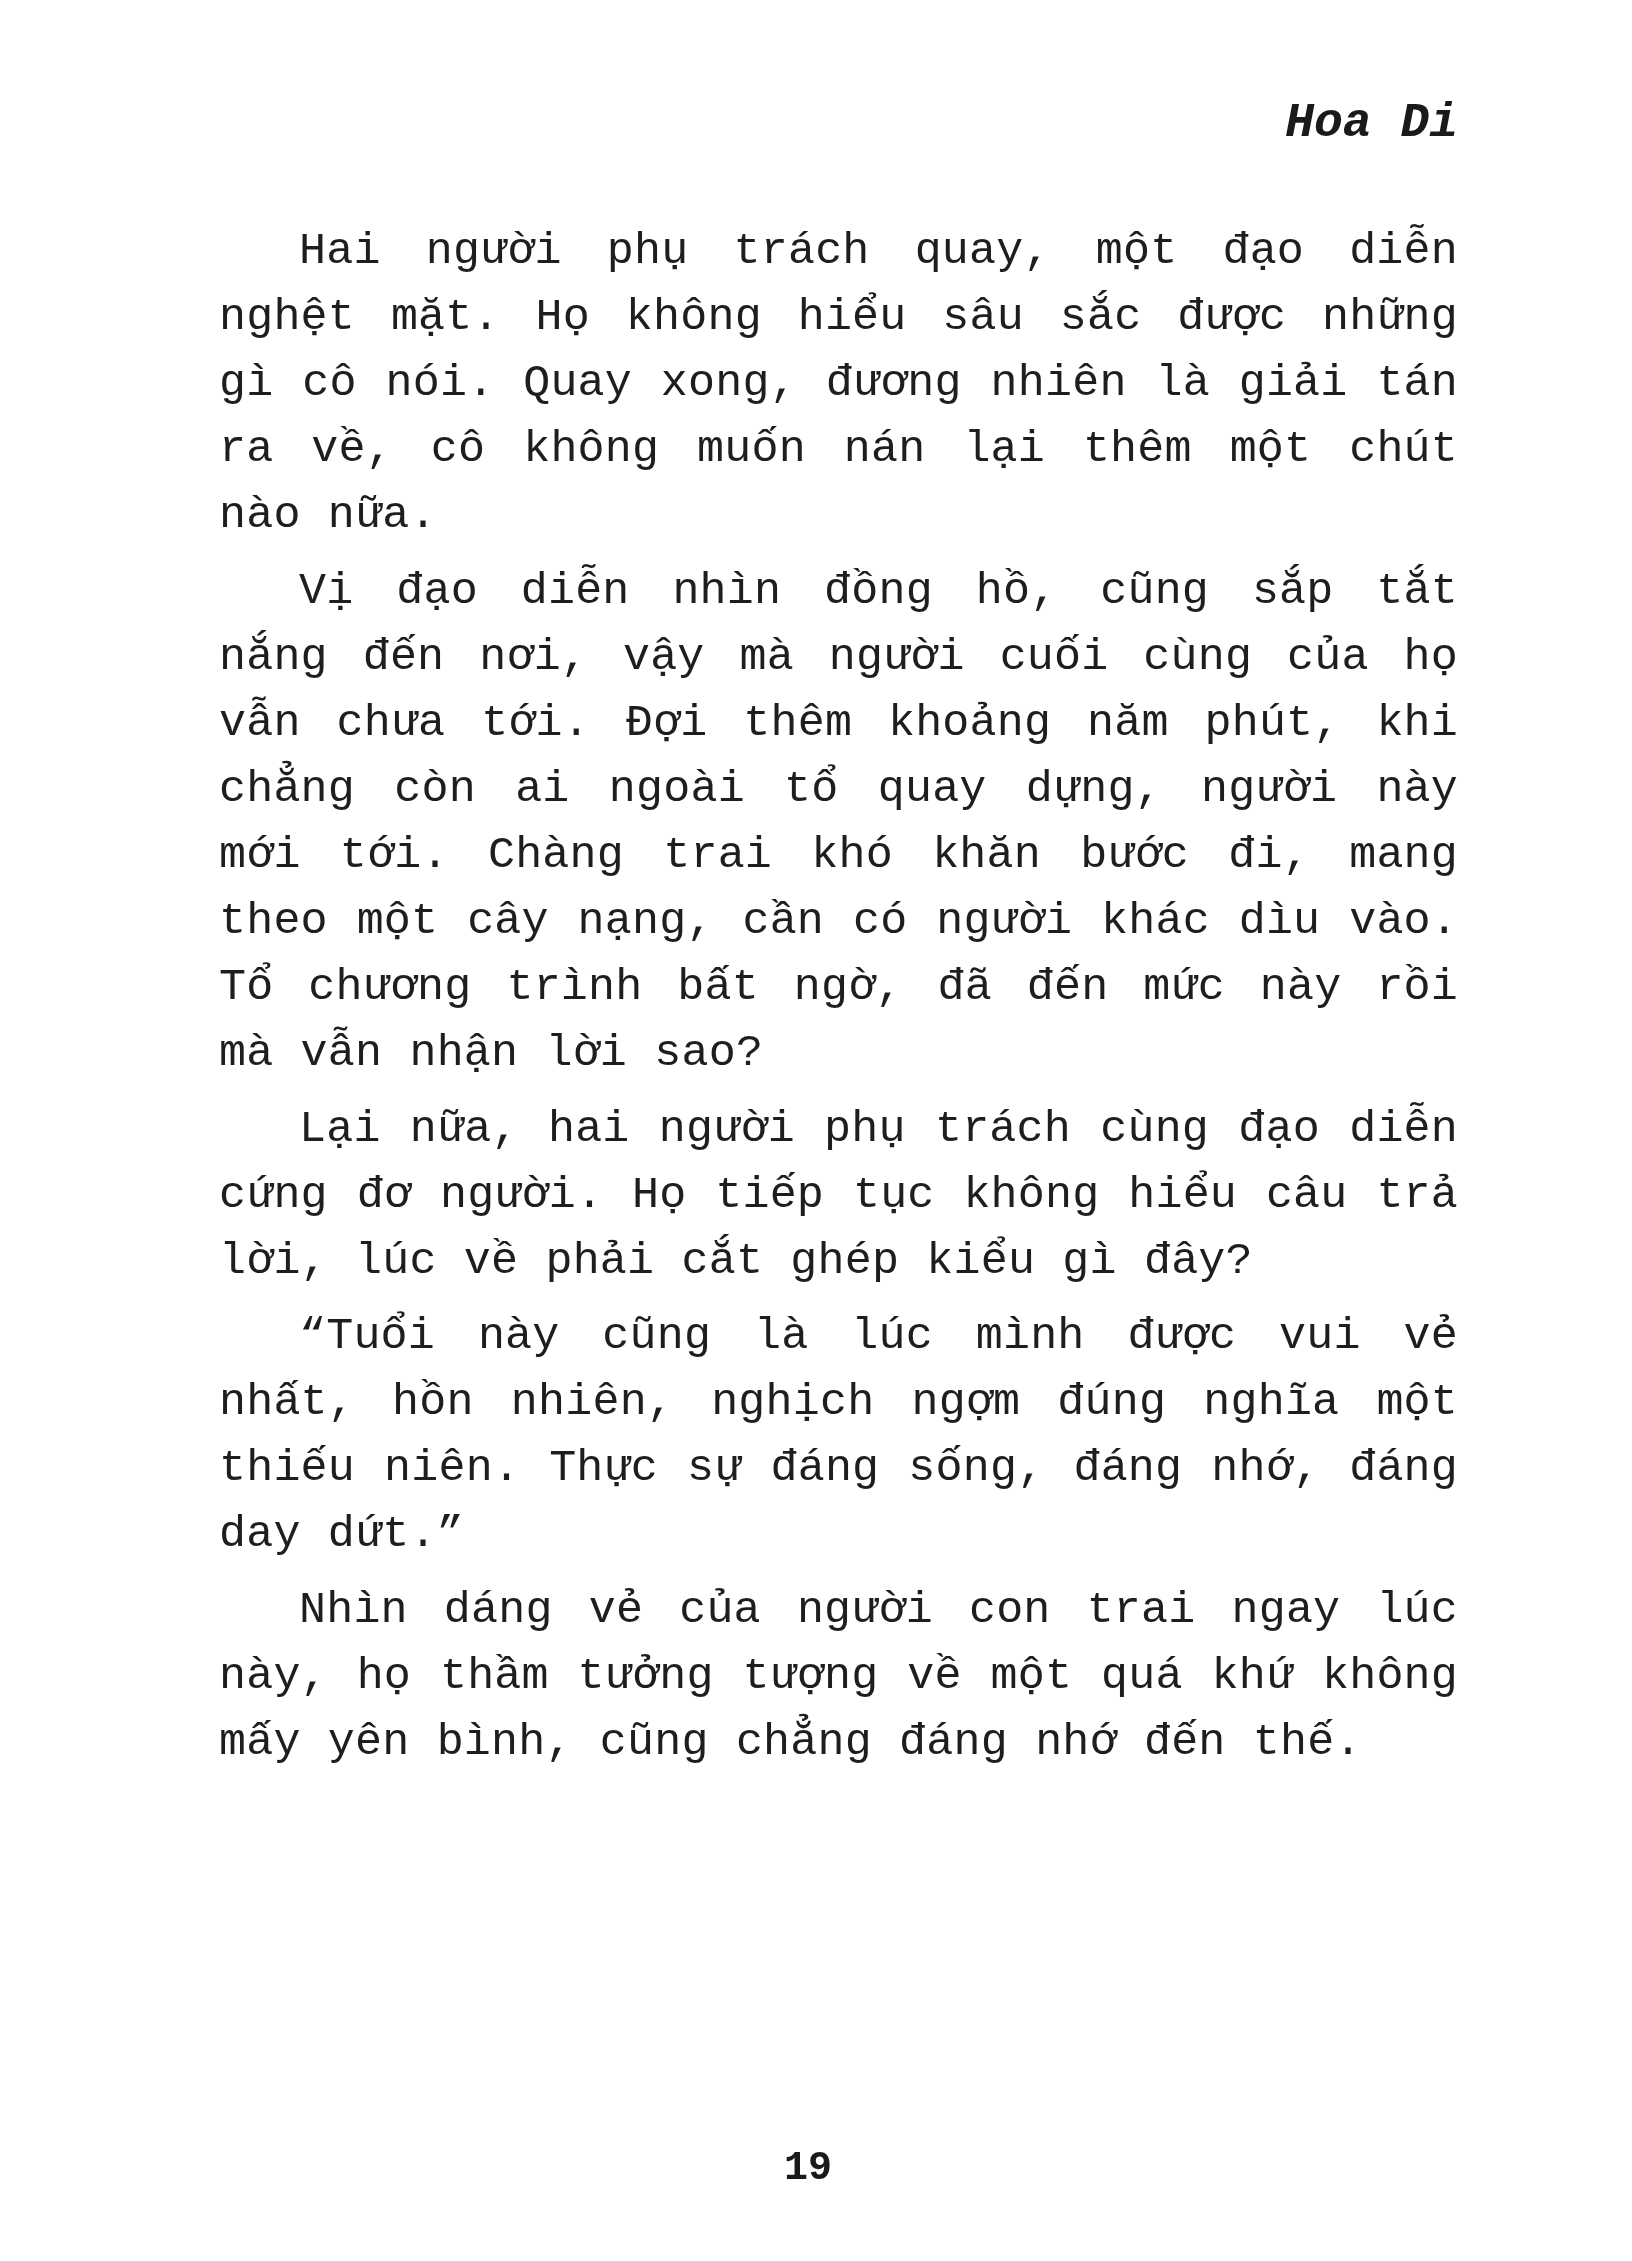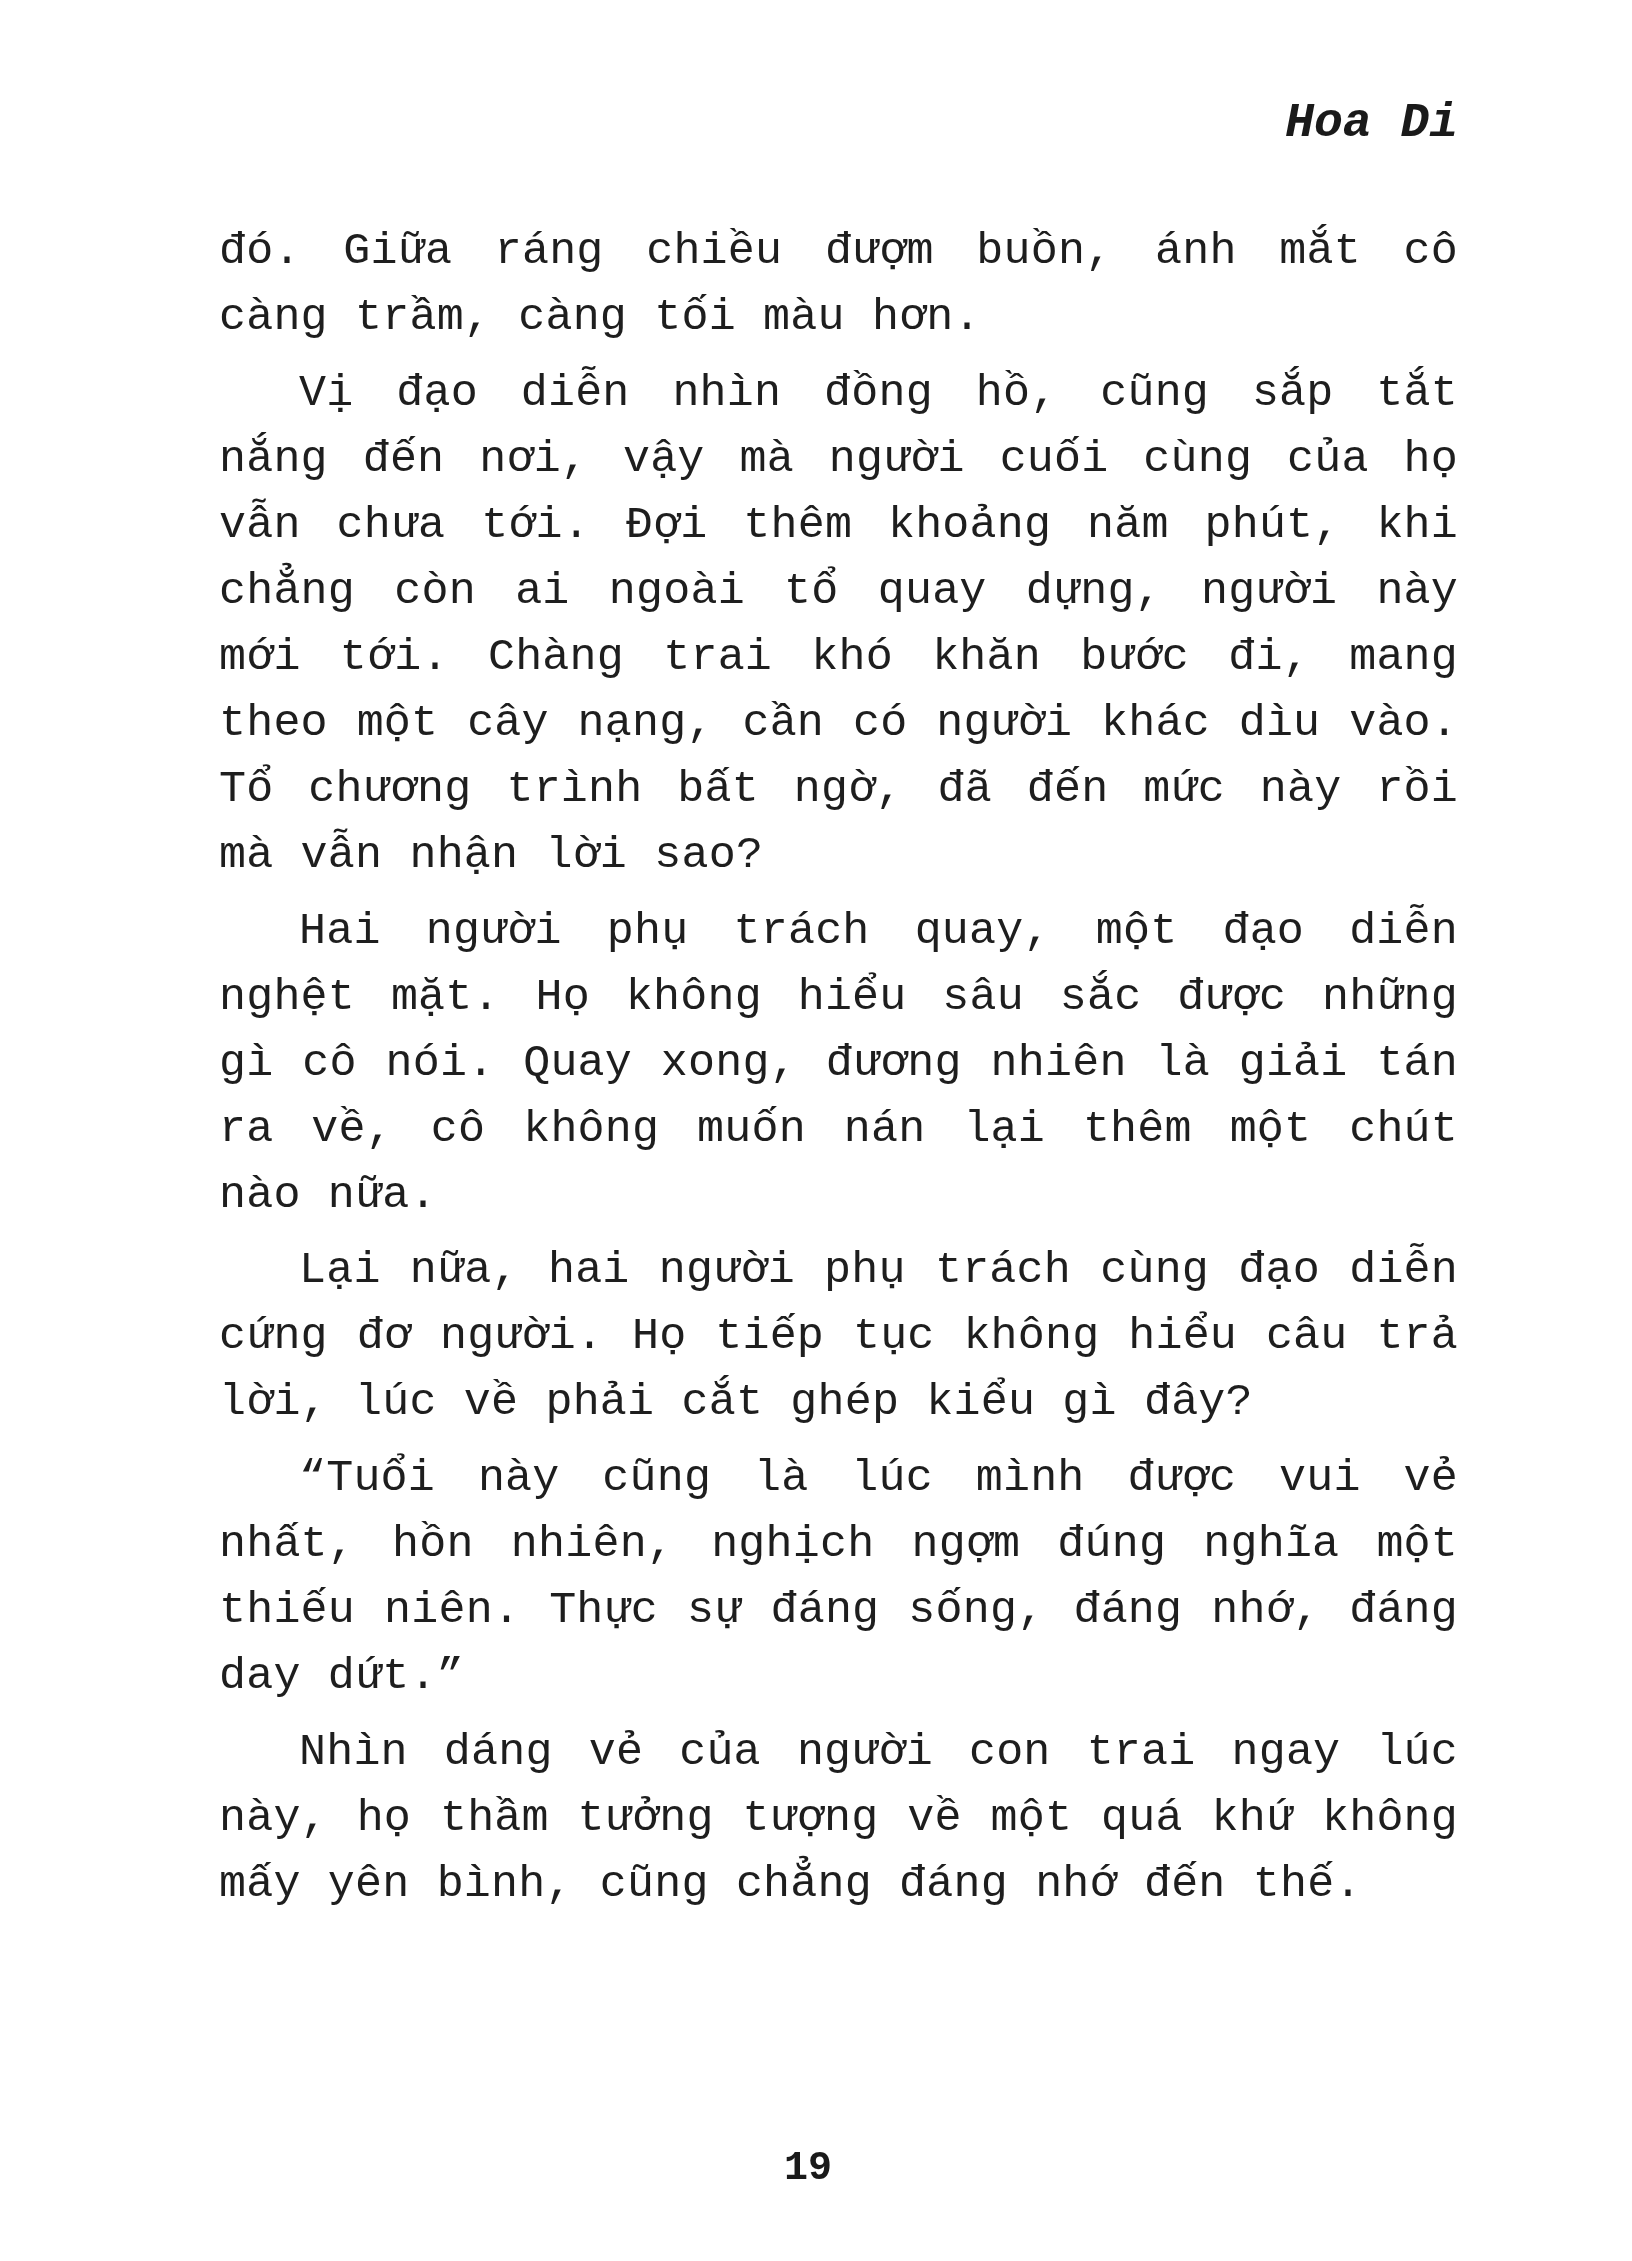--- a/index.html
+++ b/index.html
@@ -52,23 +52,22 @@
   }
 </style>
 </head>
 <body>
 
 <div class="page">
 
   <div class="running-header">Hoa Di</div>
 
   <div class="content">
-    <p class="para no-indent">đó. Giữa ráng chiều đượm buồn, ánh mắt cô càng trầm, càng tối màu hơn.</p>
+    <p class="para">Hai người phụ trách quay, một đạo diễn nghệt mặt. Họ không hiểu sâu sắc được những gì cô nói. Quay xong, đương nhiên là giải tán ra về, cô không muốn nán lại thêm một chút nào nữa.</p>
     <p class="para">Vị đạo diễn nhìn đồng hồ, cũng sắp tắt nắng đến nơi, vậy mà người cuối cùng của họ vẫn chưa tới. Đợi thêm khoảng năm phút, khi chẳng còn ai ngoài tổ quay dựng, người này mới tới. Chàng trai khó khăn bước đi, mang theo một cây nạng, cần có người khác dìu vào. Tổ chương trình bất ngờ, đã đến mức này rồi mà vẫn nhận lời sao?</p>
-    <p class="para">Hai người phụ trách quay, một đạo diễn nghệt mặt. Họ không hiểu sâu sắc được những gì cô nói. Quay xong, đương nhiên là giải tán ra về, cô không muốn nán lại thêm một chút nào nữa.</p>
     <p class="para">Lại nữa, hai người phụ trách cùng đạo diễn cứng đơ người. Họ tiếp tục không hiểu câu trả lời, lúc về phải cắt ghép kiểu gì đây?</p>
     <p class="para">“Tuổi này cũng là lúc mình được vui vẻ nhất, hồn nhiên, nghịch ngợm đúng nghĩa một thiếu niên. Thực sự đáng sống, đáng nhớ, đáng day dứt.”</p>
     <p class="para">Nhìn dáng vẻ của người con trai ngay lúc này, họ thầm tưởng tượng về một quá khứ không mấy yên bình, cũng chẳng đáng nhớ đến thế.</p>
 
   </div>
 
   <div class="page-number">19</div>
 
 </div>
 

